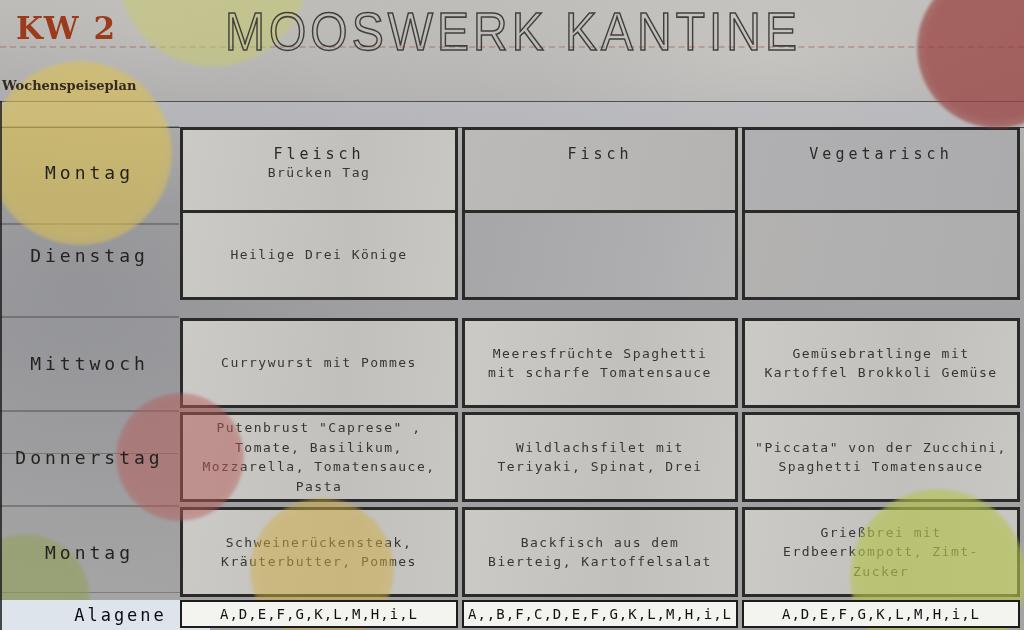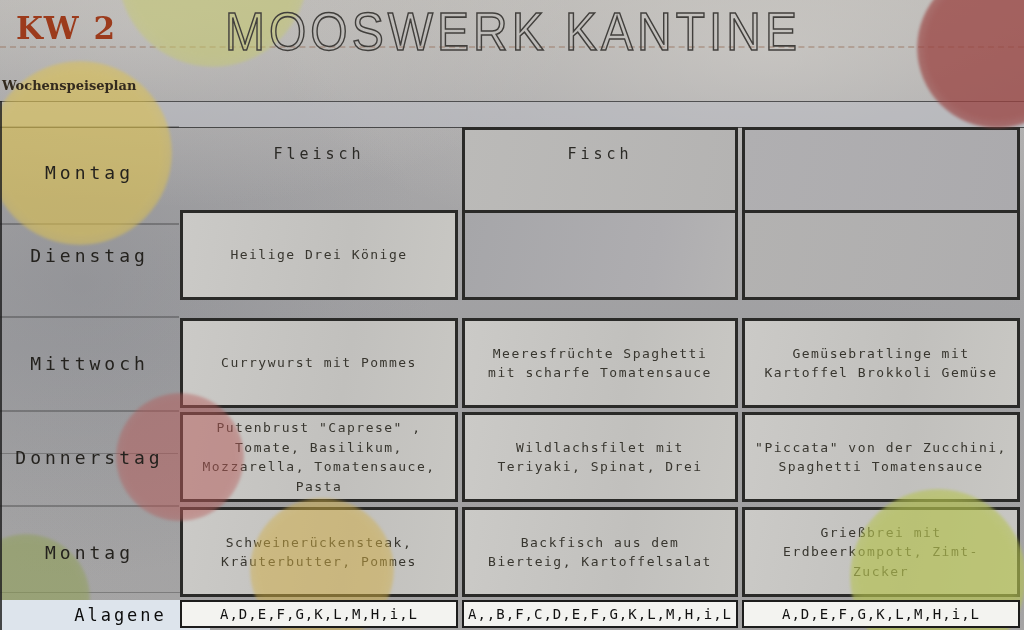--- a/index.html
+++ b/index.html
@@ -85,36 +85,40 @@
   <div class="ball b-yellowgreen-br"></div>
 
   <div class="kw">KW 2</div>
   <div class="title">MOOSWERK KANTINE</div>
   <div class="subtitle">Wochenspeiseplan</div>
   <div class="rule-dashed"></div>
 
   <div class="band"></div>
   <div class="band-label bl-f">Fleisch</div>
   <div class="band-label bl-i">Fisch</div>
+  <div class="band-label bl-v">Vegetarisch</div>
 
   <div class="rowline" style="top:126px"></div>
   <div class="rowline" style="top:223px"></div>
   <div class="rowline" style="top:316px"></div>
   <div class="rowline" style="top:410px"></div>
   <div class="rowline" style="top:505px"></div>
   <div class="faintline" style="top:453px"></div>
   <div class="faintline" style="top:592px;width:250px"></div>
   <div class="left-edge"></div>
 
   <div class="day r0">Montag</div>
   <div class="day r1">Dienstag</div>
   <div class="day r2">Mittwoch</div>
   <div class="day r3">Donnerstag</div>
   <div class="day r4">Montag</div>
 
+  <div class="cell cf r0">
+      <span class="celltext">Brücken Tag</span>
+    </div>
   <div class="cell ci r0 dim1">
       <span class="celltext"></span>
     </div>
   <div class="cell cv r0 dim2">
       <span class="celltext"></span>
     </div>
 
   <div class="cell cf r1">
       <span class="celltext">Heilige Drei Könige</span>
     </div>

